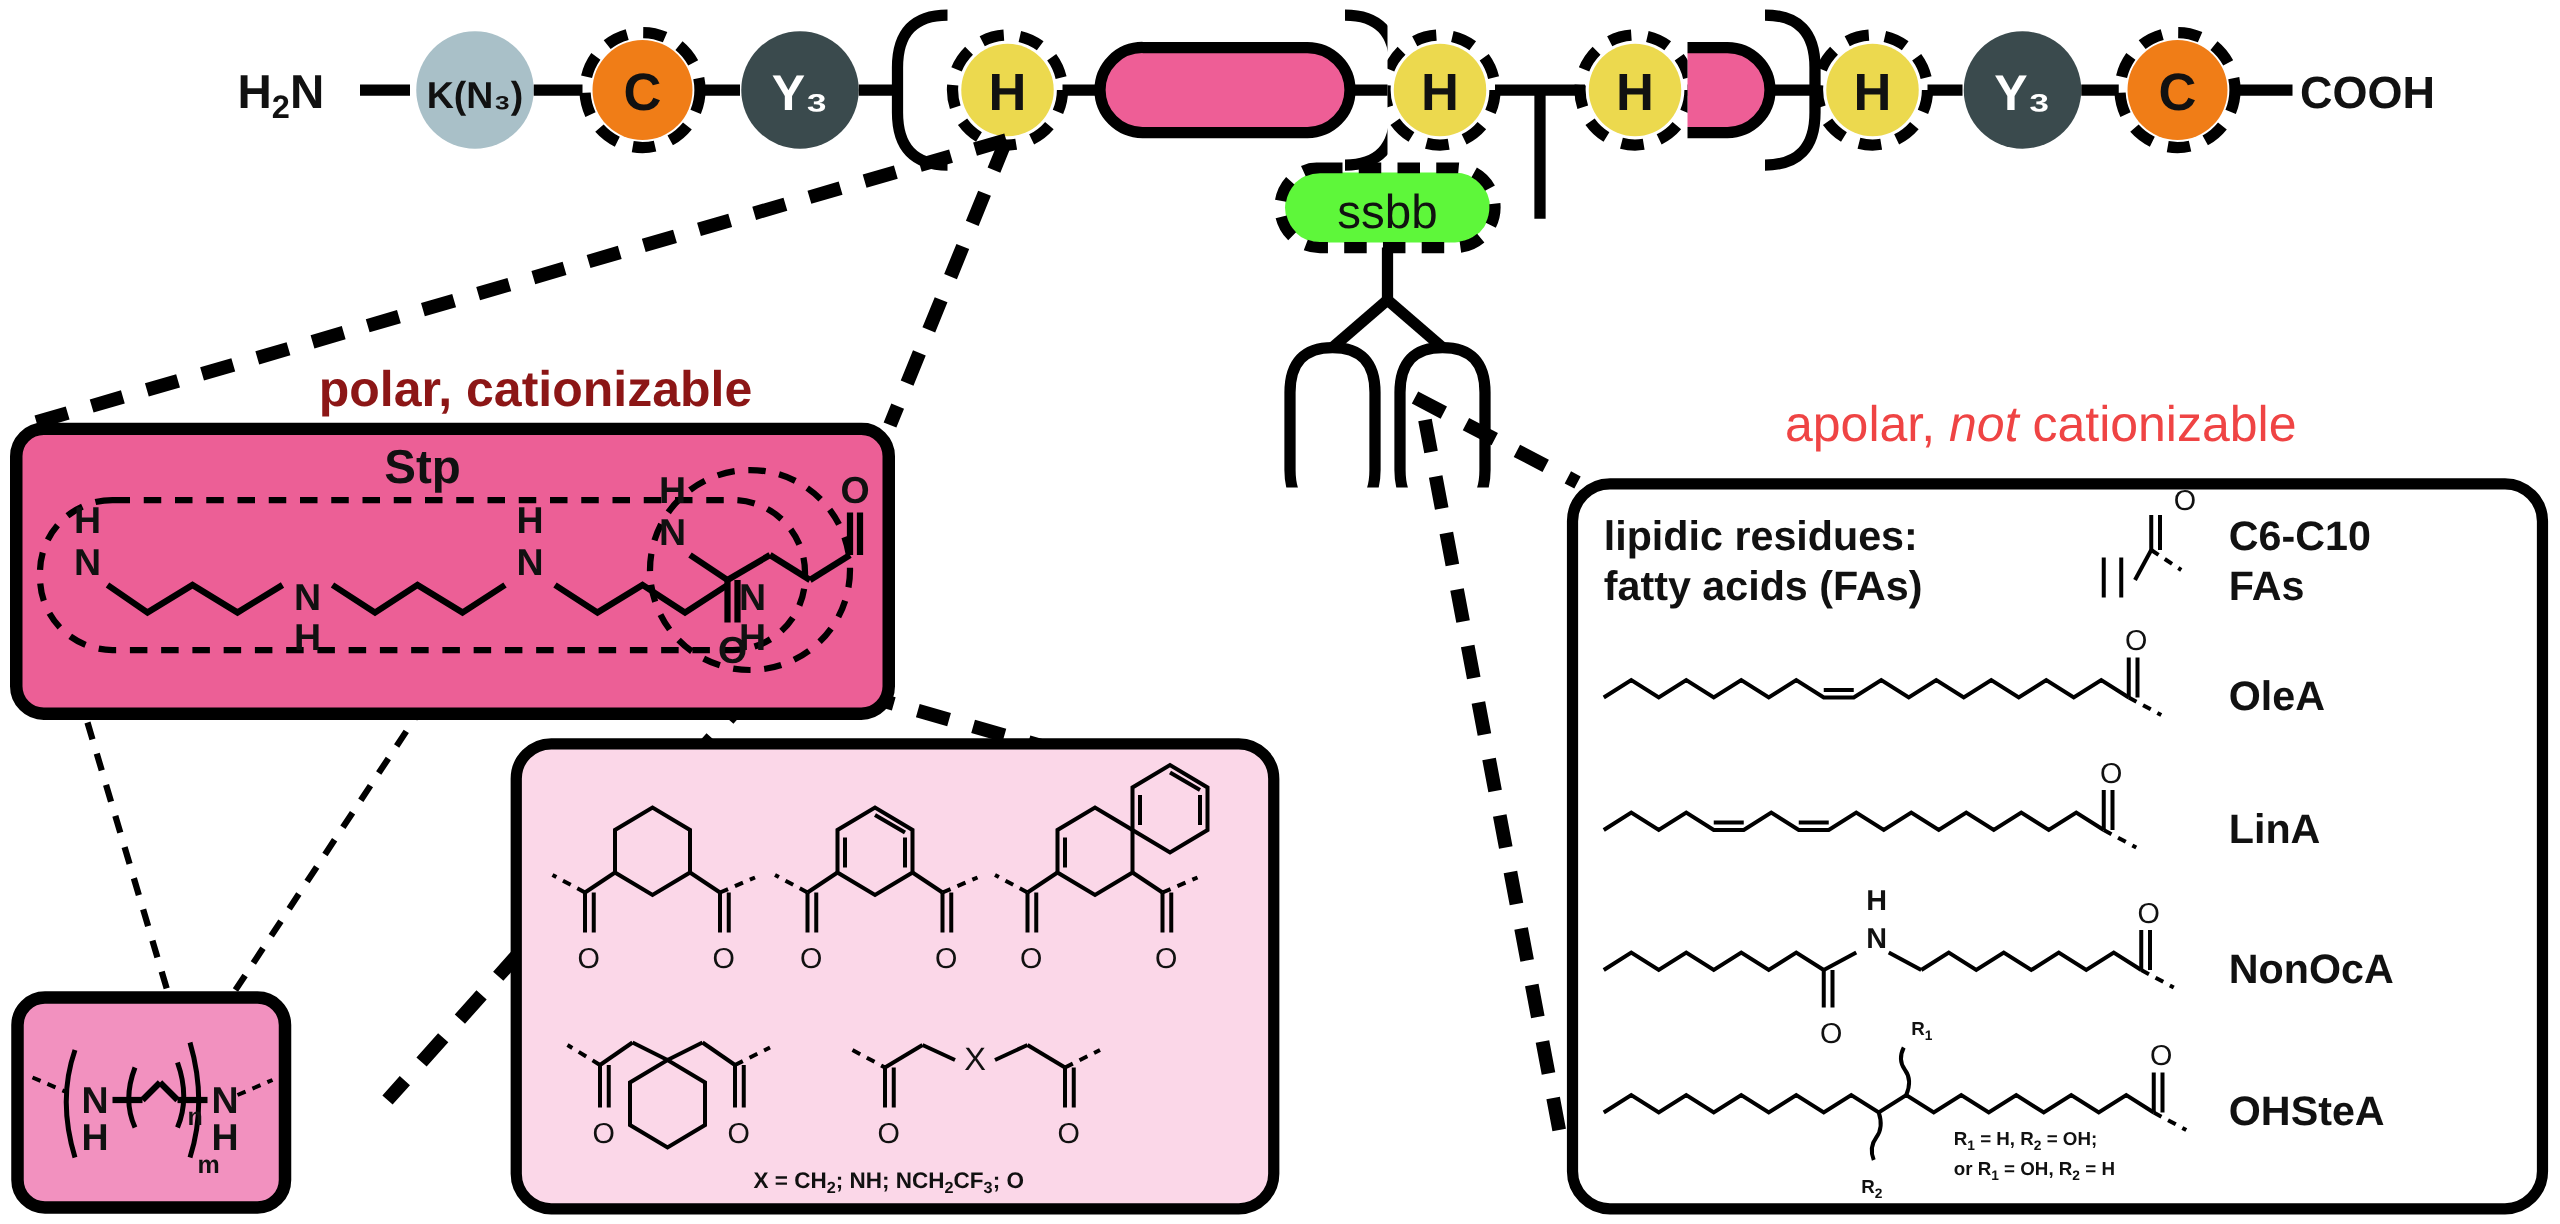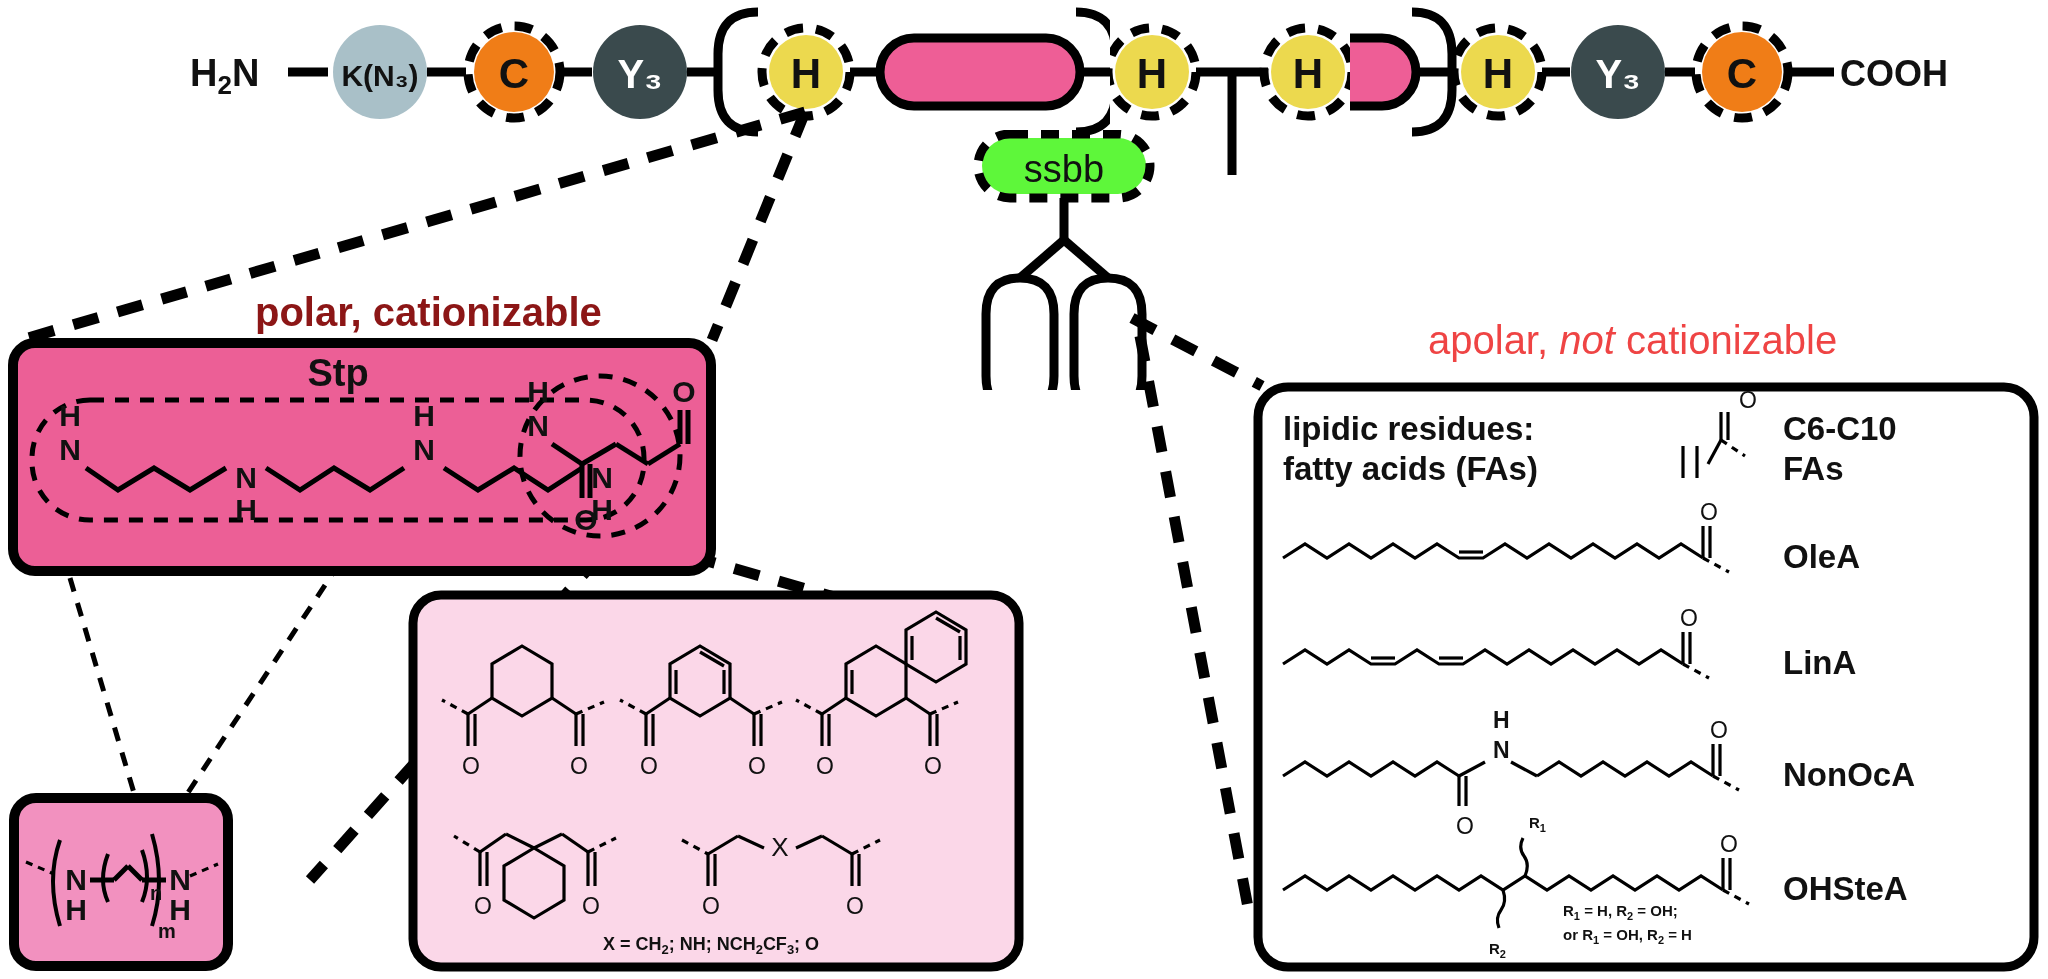--- a/index.html
+++ b/index.html
@@ -235,21 +235,21 @@
 
   <g>
     <circle cx="198" cy="72" r="37" fill="#ecd94e"></circle>
     <circle cx="198" cy="72" r="44" class="d"></circle>
     <text class="t" x="198" y="88" font-size="42" text-anchor="middle" fill="#111">H</text>
   </g>
   <line class="l" x1="242" y1="72" x2="240" y2="72"></line>
 </svg>
 </div>
 
-<div class="abs" style="left:930px;top:130px;width:330px;height:260px;">
+<div class="abs" style="left:976px;top:130px;width:330px;height:260px;">
 <svg width="330" height="260" viewBox="0 0 330 260">
   <defs>
         <style>
     .l{stroke:#000;stroke-width:9;fill:none;}
     .d{stroke:#000;stroke-width:9;fill:none;stroke-dasharray:18 13;}
   </style>
       </defs>
 
   <g>
     <rect x="52" y="8" width="164" height="56" rx="28" fill="#5ef73a"></rect>

